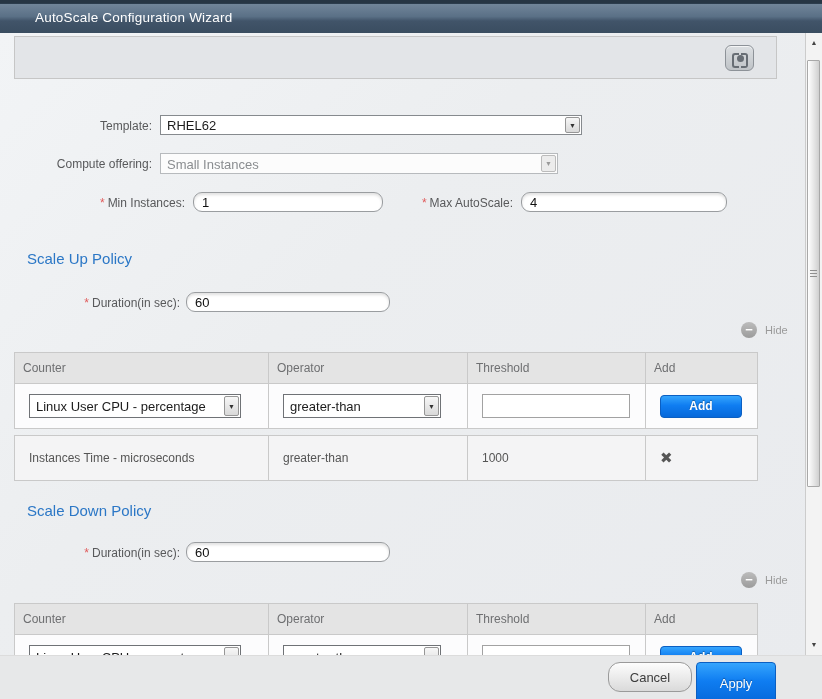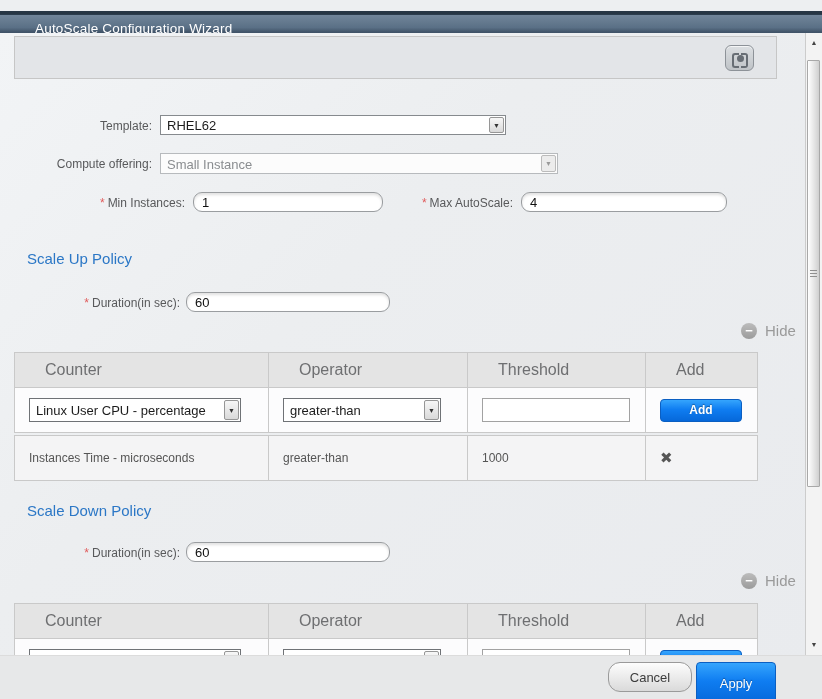--- a/index.html
+++ b/index.html
@@ -5,21 +5,21 @@
   * { box-sizing: border-box; margin: 0; padding: 0; }
   html,body { width:822px; height:699px; }
   body {
     font-family: "Liberation Sans", sans-serif;
     background:#edeff1;
     position:relative;
     overflow:hidden;
   }
   
   .titlebar{
-    position:absolute; top:11px; left:0; width:822px; height:33px;
+    position:absolute; top:0; left:0; width:822px; height:33px;
     background:linear-gradient(#73879b 0%, #5a7086 45%, #415469 60%, #3a4d60 100%);
     border-top:3px solid #273644;
     box-shadow:0 1px 0 #2c3d4d inset;
   }
   .titlebar .title{
     position:absolute; left:35px; top:0; line-height:29px;
     color:#ffffff; font-size:13.5px; letter-spacing:.2px;
   }
   
   .content{
@@ -78,28 +78,28 @@
   }
   .section-title{ position:absolute; left:27px; font-size:15px; color:#2b77c6; }
   
   .hide-ctl{ position:absolute; display:flex; align-items:center; cursor:pointer; }
   .hide-icon{
     width:16px; height:16px; border-radius:50%;
     background:linear-gradient(#bcbcbc,#9b9b9b);
     color:#fff; font-size:13px; line-height:15px; text-align:center;
     display:inline-block; font-weight:bold;
   }
-  .hide-text{ margin-left:8px; font-size:15px; color:#9a9a9a; }
+  .hide-text{ margin-left:8px; font-size:11px; color:#9a9a9a; }
   
   table.ptable{ position:absolute; left:14px; width:743px; border-collapse:collapse; table-layout:fixed; }
   .ptable col.c1{width:254px}.ptable col.c2{width:199px}.ptable col.c3{width:178px}.ptable col.c4{width:112px}
   .ptable th{
     border:1px solid #c9c9c9; background:#e4e4e4; color:#6e6f71;
-    font-size:16px; font-weight:normal; text-align:left;
-    padding:8px 4px 8px 30px; height:30px;
+    font-size:12px; font-weight:normal; text-align:left;
+    padding:8px 4px 8px 8px; height:30px;
   }
   .ptable td{
     border:1px solid #c9c9c9; height:45px; vertical-align:middle;
     padding-left:14px; font-size:12px; color:#555;
   }
   .ptable.editor td{ background:#fcfcfd; }
   .ptable.datarows td{ background:#f4f4f5; }
   .cell-combo{ position:relative; height:24px; border-width:1px; border-color:#6f7276; }
   .cell-combo.w1{ width:212px; } .cell-combo.w2{ width:158px; }
   .cell-input{
@@ -156,28 +156,28 @@
 
   <div class="top-panel">
     <div class="view-toggle-btn">
       <span class="toggle-glyph">
           <span class="dot"></span>
         </span>
     </div>
   </div>
 
   <div class="flabel" style="left:0;top:86px;width:152px;">Template:</div>
-  <div class="combo" style="left:160px;top:82px;width:346px;height:20px;">
+  <div class="combo" style="left:160px;top:82px;width:422px;height:20px;">
     <span class="combo-text">RHEL62</span>
     <span class="combo-arrow">▼</span>
   </div>
 
   <div class="flabel" style="left:0;top:124px;width:152px;">Compute offering:</div>
   <div class="combo disabled" style="left:160px;top:120px;width:398px;height:21px;">
-    <span class="combo-text">Small Instance</span>
+    <span class="combo-text">Small Instances</span>
     <span class="combo-arrow">▼</span>
   </div>
 
   <div class="flabel" style="left:0;top:163px;width:185px;">
     <span class="req">*</span><span>Min Instances:</span>
   </div>
   <input class="rinput" style="left: 193px; top: 159px; width: 190px;" value="1">
   <div class="flabel" style="left:400px;top:163px;width:113px;">
     <span class="req">*</span><span>Max AutoScale:</span>
   </div>

